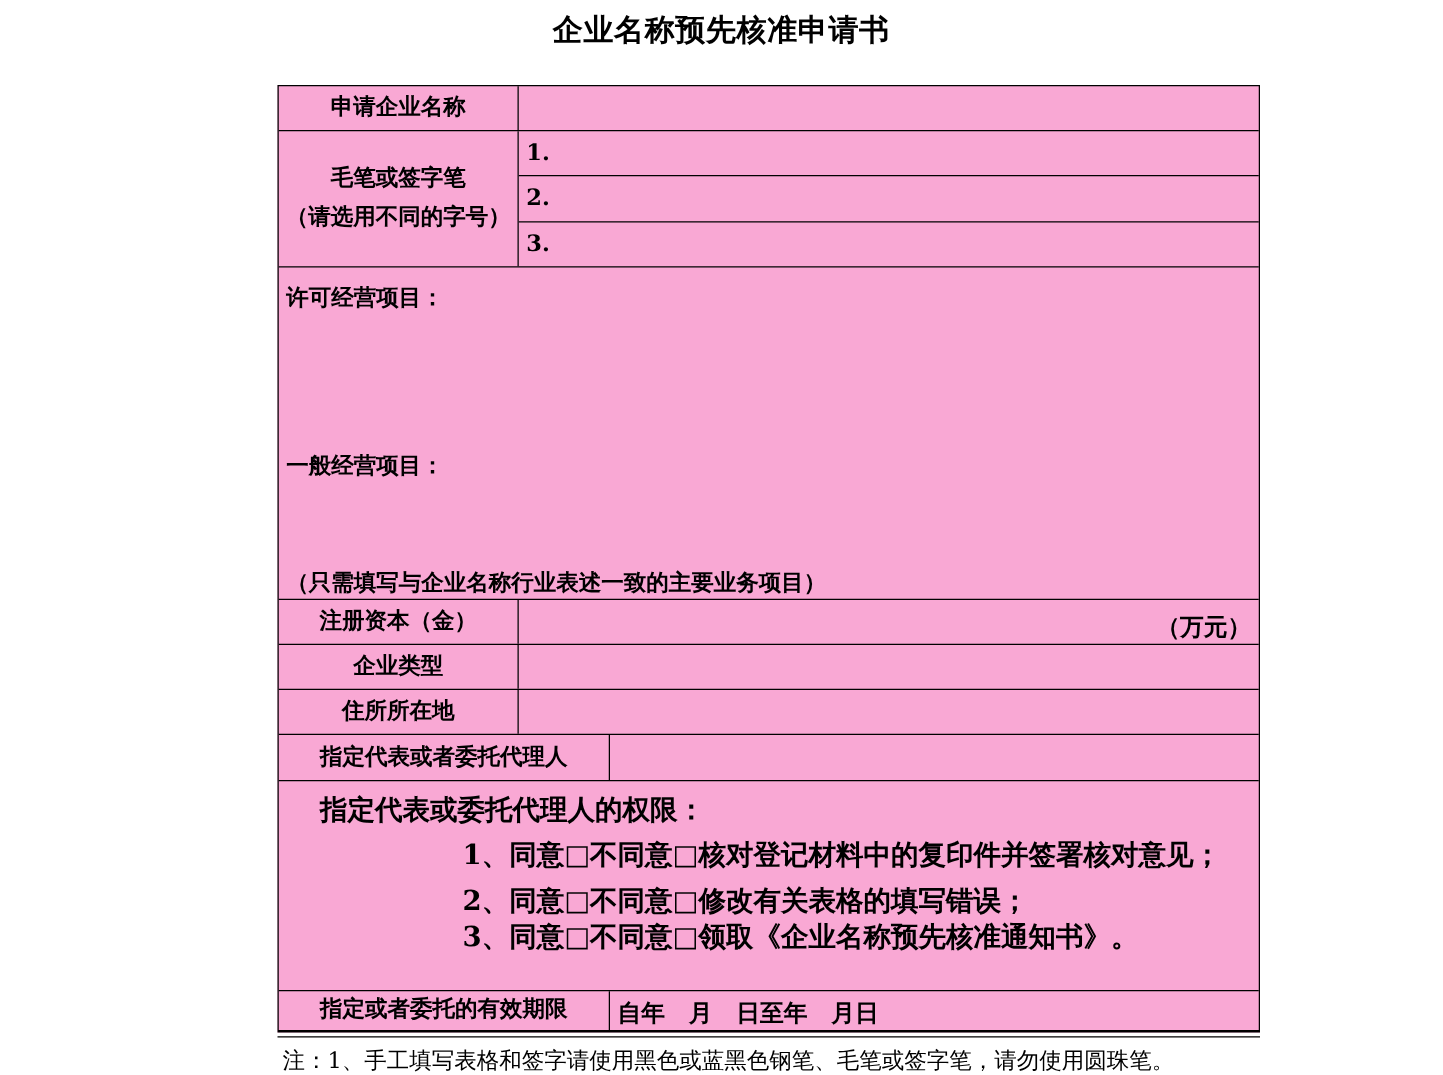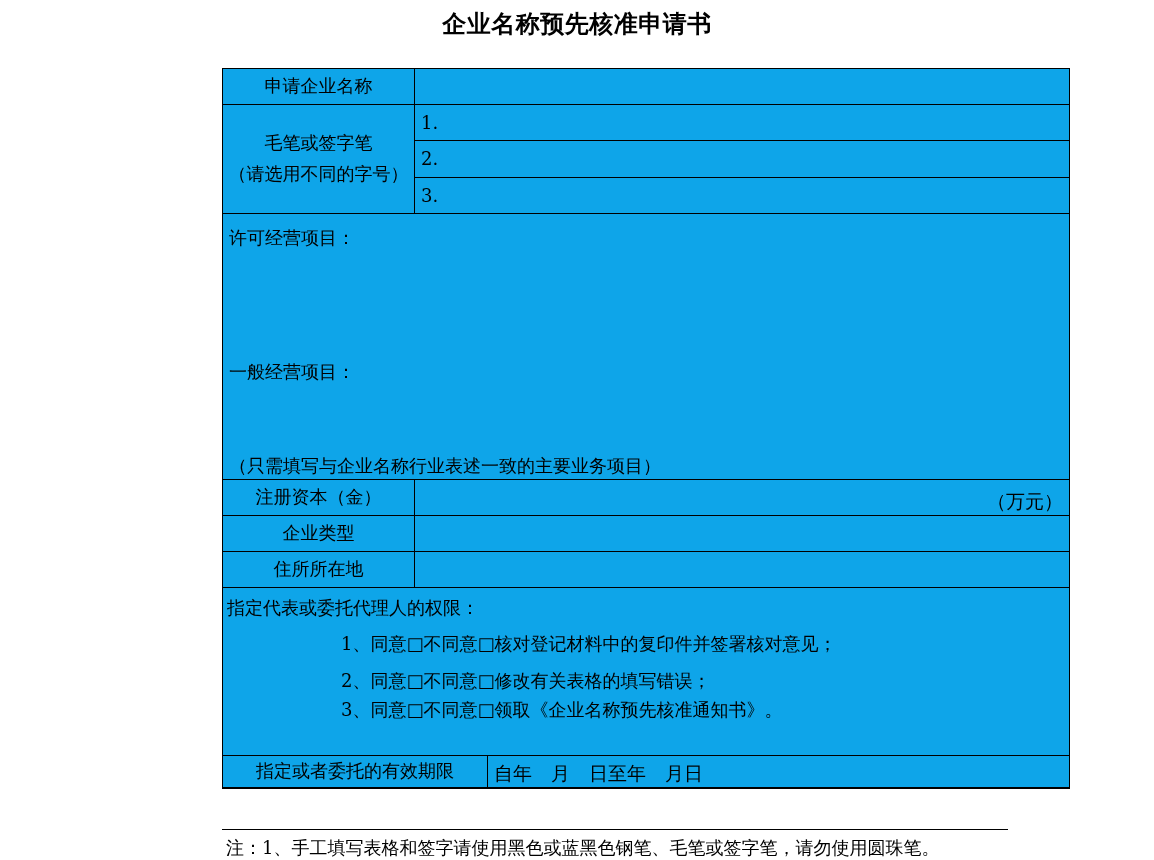--- a/index.html
+++ b/index.html
@@ -9,40 +9,41 @@
     font-family:"DejaVu Serif", serif;
     color:#000000;
   }
   .page { position:relative; width:1154px; height:860px; background:#ffffff; overflow:hidden; }
   .doc-title {
     position:absolute; top:8px; left:0; width:100%;
     text-align:center; font-size:24px; font-weight:bold;
     letter-spacing:0.5px;
   }
   .tbl {
-    position:absolute; left:222px; top:68px; width:848px;
+    position:absolute; left:222px; top:68px; width:786px;
     border:1px solid #000; border-bottom:2px solid #000;
-    background:#0ea5e9;
+    background:#f9a8d4;
+    font-weight:bold;
   }
   .tr { display:flex; border-top:1px solid #000; width:100%; }
   .tr.first { border-top:none; }
   .lbl {
     width:192px; flex:0 0 192px; border-right:1px solid #000;
     display:flex; flex-direction:column; align-items:center; justify-content:center;
     text-align:center; font-size:18px; line-height:1.7; padding:2px;
   }
   .lbl-wide { width:265px; flex:0 0 265px; }
   .val { flex:1; font-size:19px; display:flex; align-items:flex-end; padding-left:6px; }
   .val-right { justify-content:flex-end; padding-right:6px; }
   .stack { flex:1; display:flex; flex-direction:column; }
   .sub { flex:1; border-top:1px solid #000; display:flex; align-items:center; padding-left:6px; font-size:18px; }
   .sub.first { border-top:none; }
   .biz { flex:1; position:relative; font-size:18px; }
   .biz-line { position:absolute; left:6px; }
-  .perm { position:relative; width:100%; height:100%; font-size:18px; }
+  .perm { position:relative; width:100%; height:100%; font-size:22px;margin-left:29px; }
   .perm-heading { position:absolute; top:8px; left:4px; }
   .perm-item { position:absolute; left:118px; }
   .validity-val { white-space:pre; }
   .extra-bottom-line {
     position:absolute; left:222px; top:829px; width:786px; height:0;
     border-top:1px solid #000;
   }
   .footnote {
     position:absolute; left:186px; top:836px;
     font-size:18px; white-space:pre;margin-left:40px;
@@ -92,20 +93,24 @@
     <div class="tr" style="height:36px">
       <div class="lbl">企业类型</div>
       <div class="val"></div>
     </div>
 
     <div class="tr" style="height:36px">
       <div class="lbl">住所所在地</div>
       <div class="val"></div>
     </div>
 
+    <div class="tr" style="height:37px">
+      <div class="lbl lbl-wide">指定代表或者委托代理人</div>
+      <div class="val"></div>
+    </div>
 
     <div class="tr" style="height:168px">
       <div class="perm">
         <div class="perm-heading">指定代表或委托代理人的权限：</div>
         <div class="perm-item" style="top:44px">1、同意□不同意□核对登记材料中的复印件并签署核对意见；</div>
         <div class="perm-item" style="top:81px">2、同意□不同意□修改有关表格的填写错误；</div>
         <div class="perm-item" style="top:110px">3、同意□不同意□领取《企业名称预先核准通知书》。</div>
       </div>
     </div>
 

